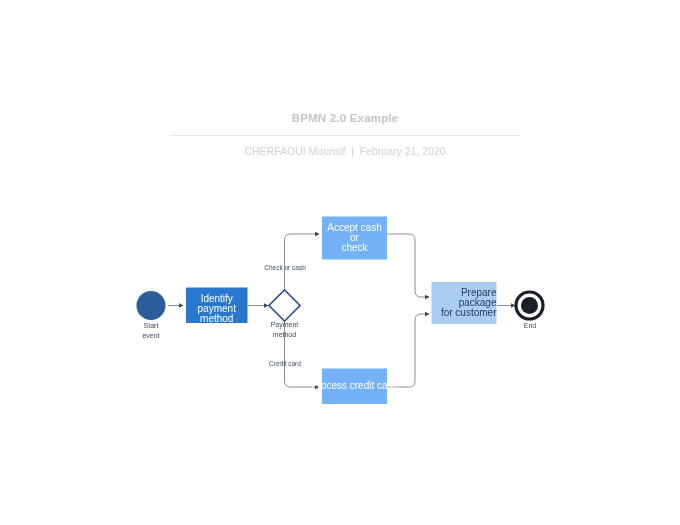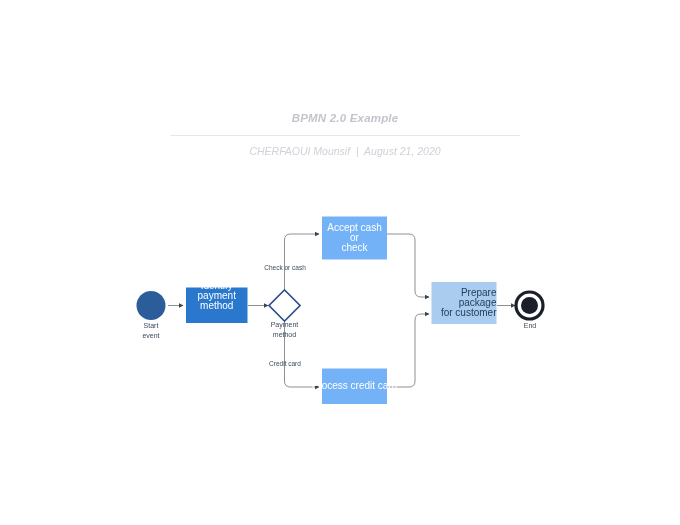--- a/index.html
+++ b/index.html
@@ -15,21 +15,20 @@
     font-family: "Liberation Sans", sans-serif;
     -webkit-font-smoothing: antialiased;
   }
 
   
   #doc-header {
     position: absolute;
     left: 170px;
     top: 110px;
     width: 350px;
-    font-style: italic;
   }
   #doc-title {
     text-align: center;
     font-size: 11.5px;
     font-weight: bold;
     color: #c3c5cc;
     letter-spacing: 0.2px;
     line-height: 16px;
   }
   #doc-divider {
@@ -95,21 +94,21 @@
     text-align: center;
     white-space: nowrap;
   }
 </style>
 </head>
 <body>
 
 <div id="doc-header">
   <div id="doc-title">BPMN 2.0 Example</div>
   <div id="doc-divider"></div>
-  <div id="doc-subtitle">CHERFAOUI Mounsif  |  August 21, 2020</div>
+  <div id="doc-subtitle">CHERFAOUI Mounsif  |  February 21, 2020</div>
 </div>
 
 <div id="diagram">
 
   <svg width="680" height="525" viewBox="0 0 680 525">
     <defs>
       <marker id="arrow" viewBox="0 0 10 10" refX="9" refY="5" markerWidth="5" markerHeight="5" orient="auto-start-reverse">
         <path d="M 0 0 L 10 5 L 0 10 z" fill="#3b4350"></path>
       </marker>
     </defs>
@@ -142,27 +141,27 @@
     <rect x="322" y="368.5" width="65" height="35.5" fill="#74b2f7"></rect>
 
     <rect x="431.5" y="282" width="65" height="42" fill="#a9ccef"></rect>
 
     <circle cx="529.5" cy="305.5" r="13.5" fill="none" stroke="#1b1f2a" stroke-width="3.2"></circle>
     <circle cx="529.5" cy="305.5" r="8.5" fill="#1b1f2a"></circle>
   </svg>
 
   <div class="outside-label" style="left:121px; top:321px; width:60px;">Start<br>event</div>
 
-  <div class="task-text" style="left:186px; top:278px; width:61.5px; height:35.5px;">Identify payment<br>method</div>
+  <div class="task-text" style="left:186px; top:291px; width:61.5px; height:35.5px;">Identify payment<br>method</div>
 
   <div class="outside-label" style="left:254px; top:320px; width:61px;">Payment<br>method</div>
 
   <div class="task-text" style="left:322px; top:216.5px; width:65px; height:43px;">Accept cash or<br>check</div>
 
-  <div class="task-text nowrap" style="left:317px; top:368.5px; width:75px; height:35.5px;">Process credit card</div>
+  <div class="task-text nowrap" style="left:317px; top:368.5px; width:75px; height:35.5px;">Process credit cash</div>
 
   <div class="task-text dark" style="left:431.5px; top:282px; width:65px; height:42px;">Prepare package<br>for customer</div>
 
   <div class="outside-label" style="left:500px; top:321px; width:60px;">End</div>
 
   <div class="edge-label" style="left:249px; top:263px; width:72px;">Check or cash</div>
 
   <div class="edge-label" style="left:249px; top:359px; width:72px;">Credit card</div>
 
 </div>

